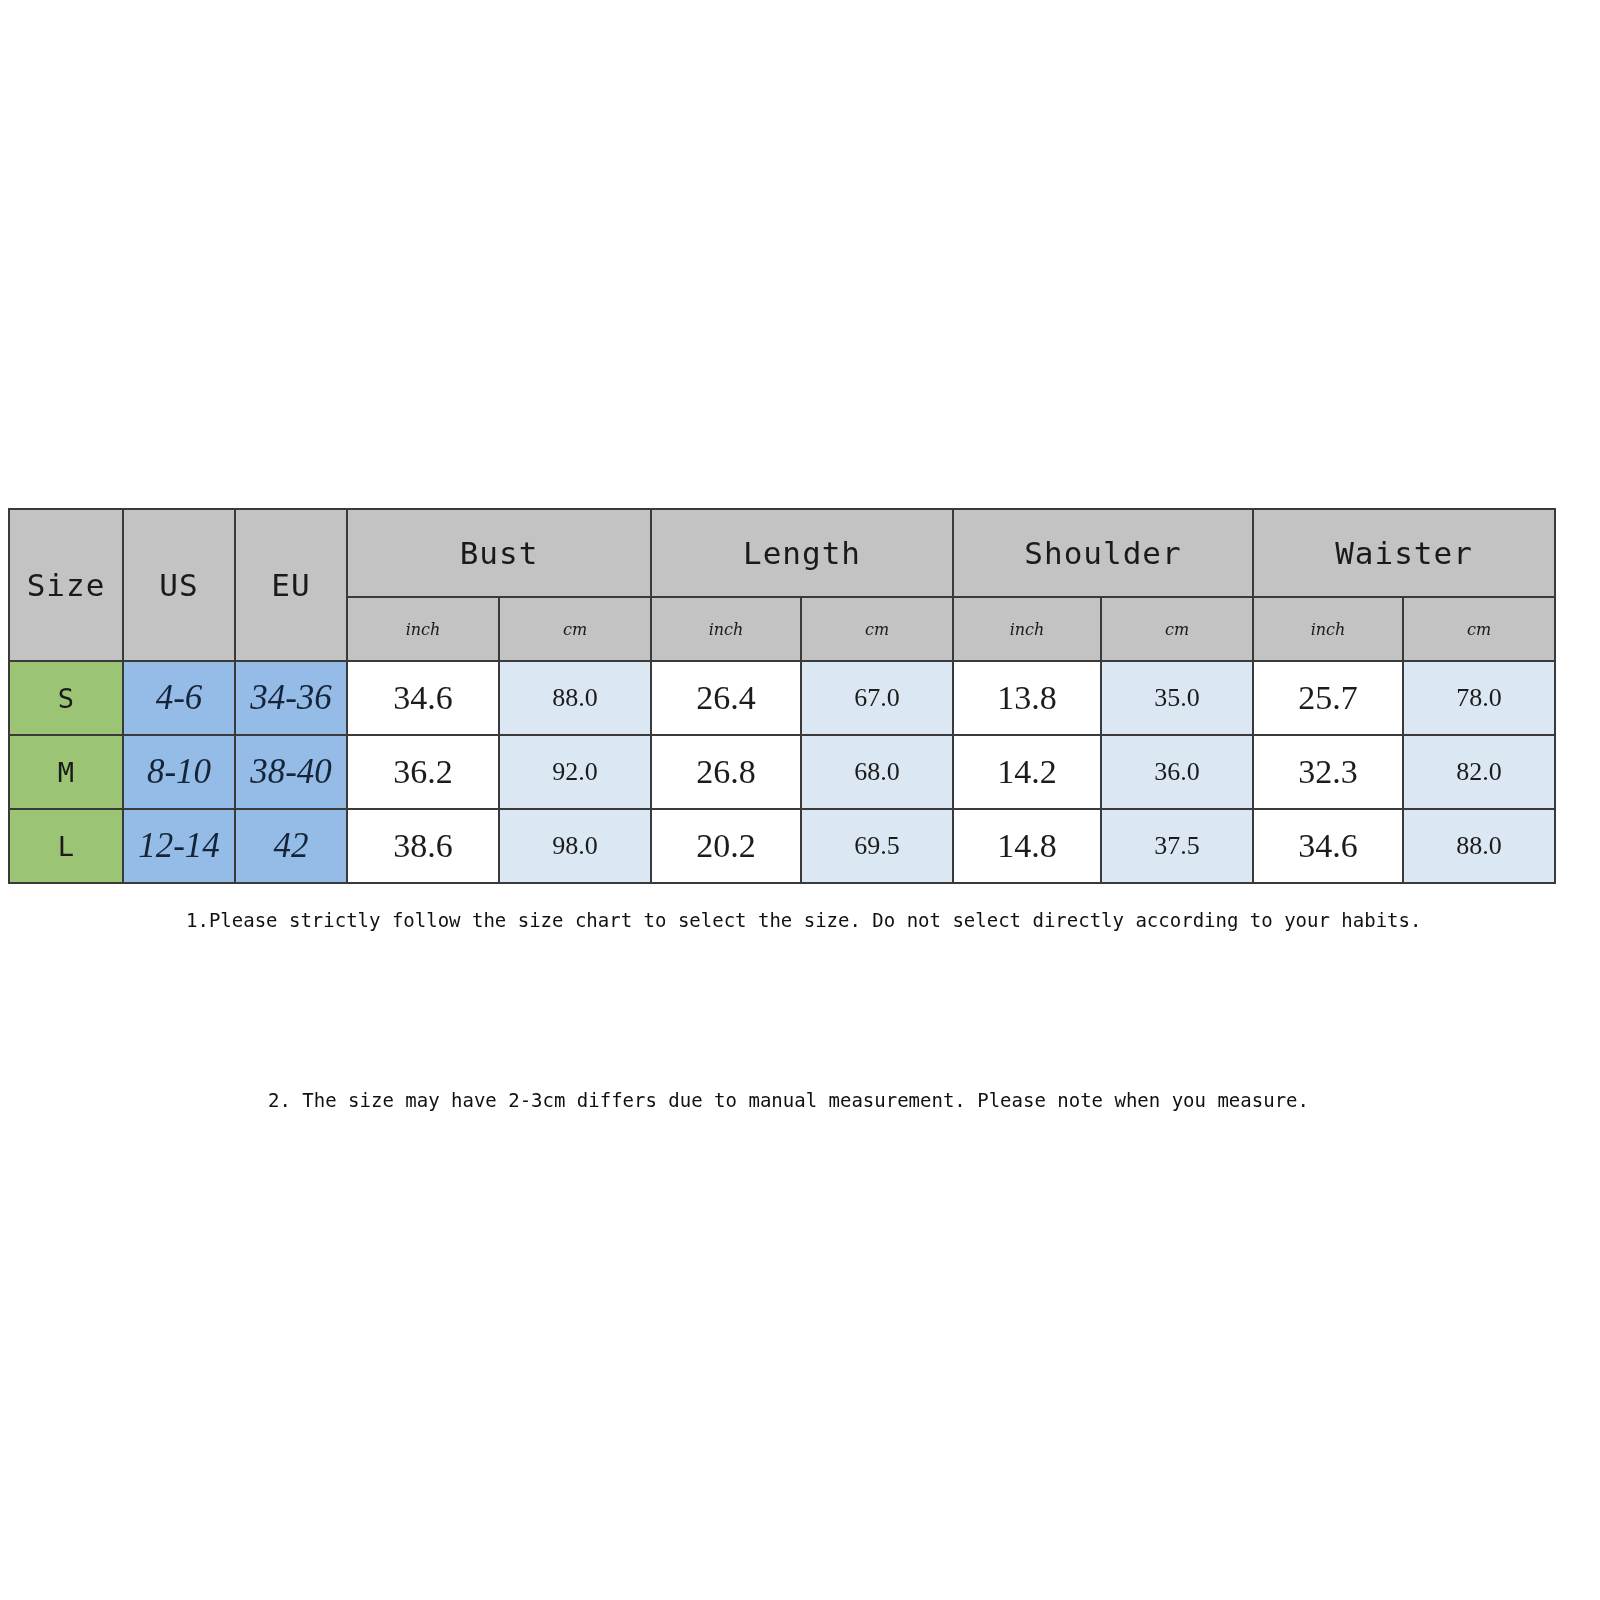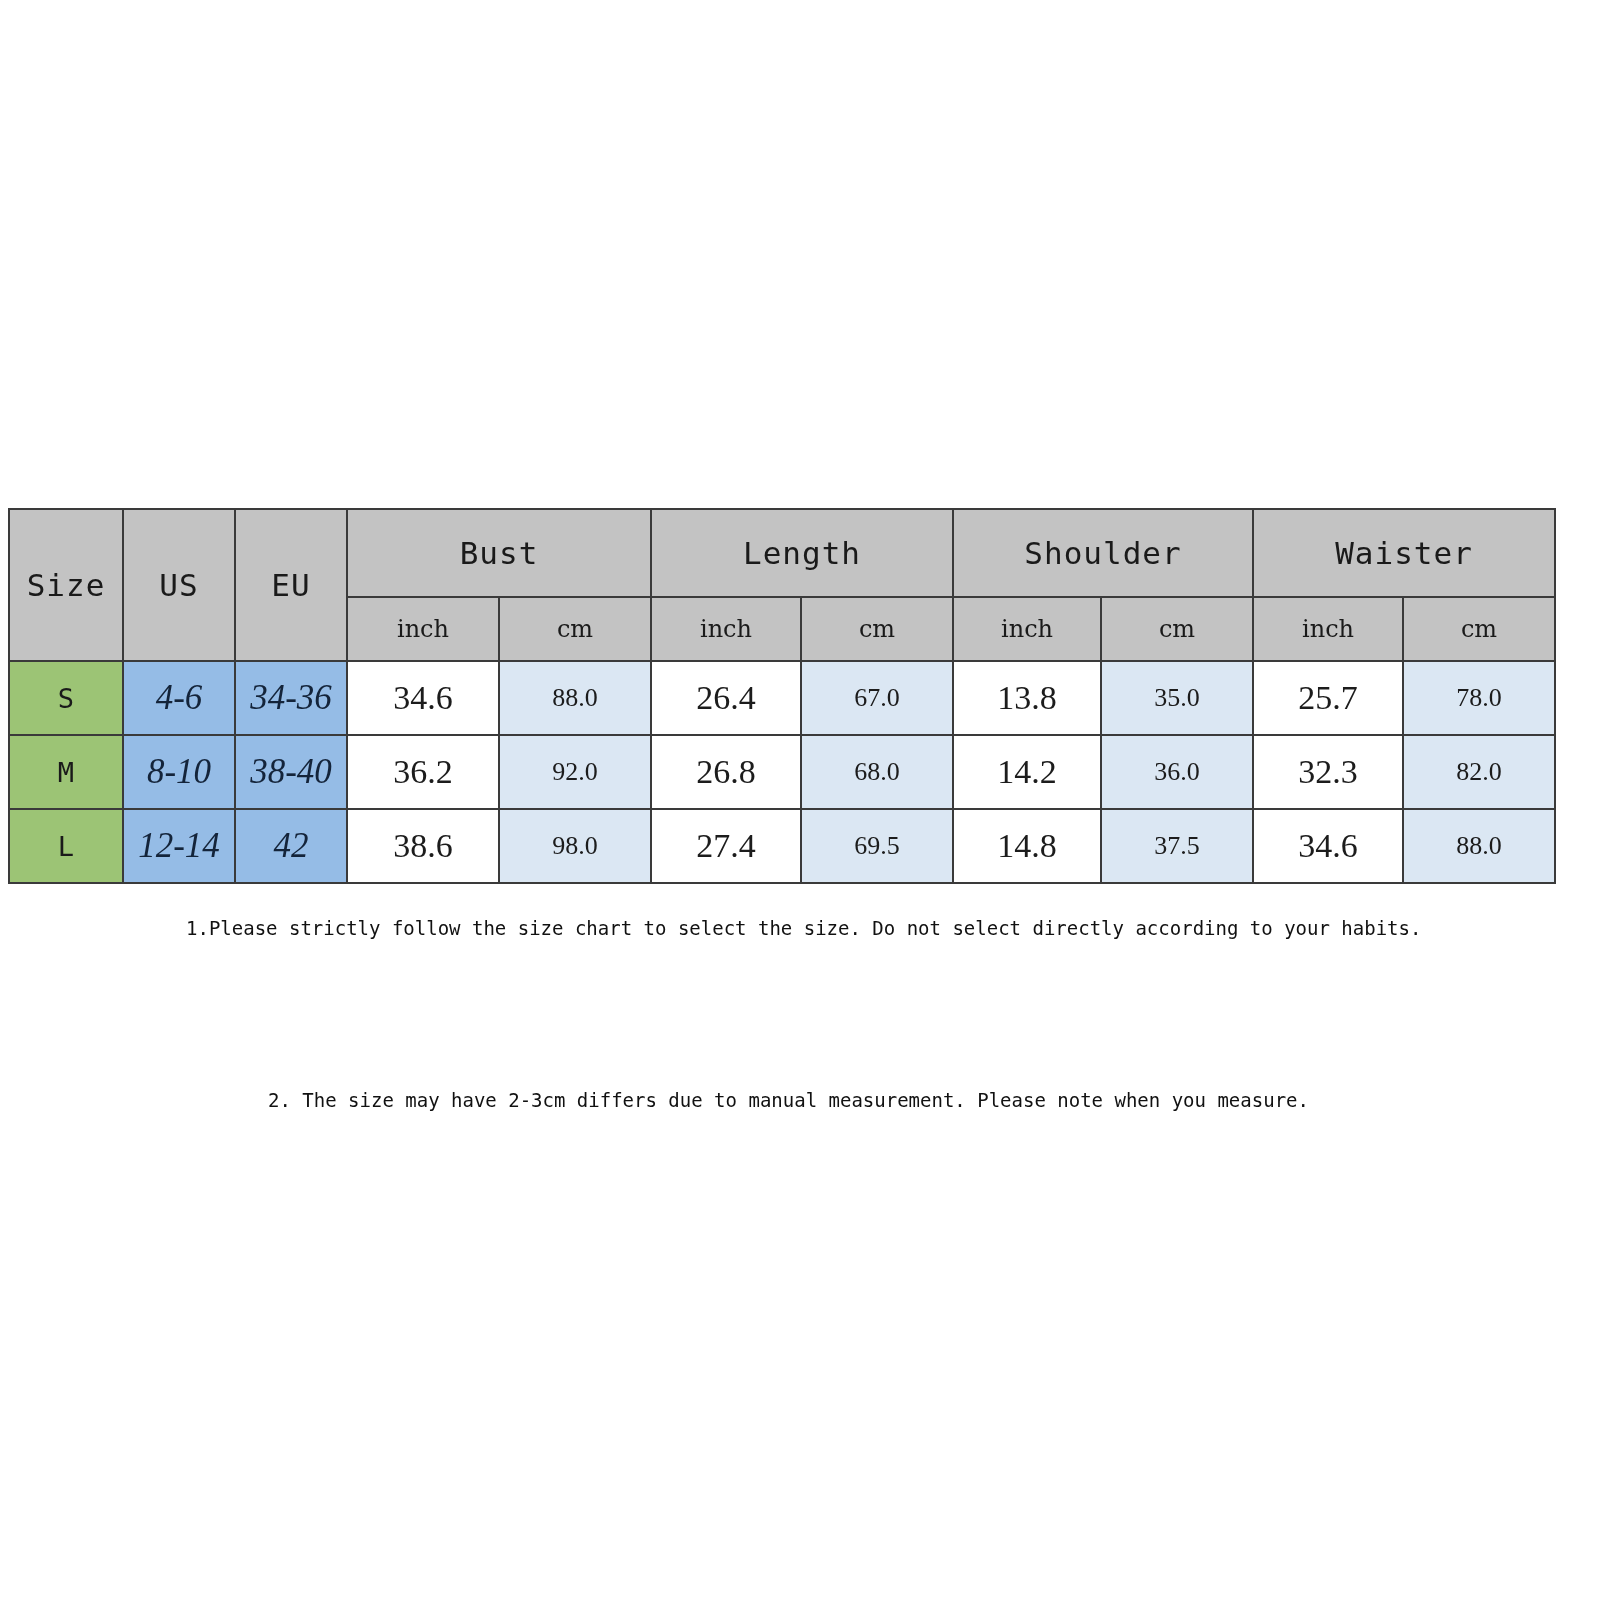--- a/index.html
+++ b/index.html
@@ -53,21 +53,22 @@
     font-family: "DejaVu Sans Mono", "Liberation Mono", monospace;
     font-size: 31px;
     letter-spacing: 1px;
     height: 86px;
     margin-top: 48px;
   }
   .hdr-unit {
     background: #c3c3c3;
     color: #1a1a1a;
     font-family: "DejaVu Serif", "Liberation Serif", serif;
-    font-size: 24px;
+    font-style: italic;
+    font-size: 16px;
     height: 62px;
   }
 
   
   tbody tr { height: 74px; }
 
   td.c-size {
     background: #9cc475;
     font-family: "DejaVu Sans Mono", "Liberation Mono", monospace;
     font-size: 27px;
@@ -96,21 +97,21 @@
 
   
   .note {
     position: absolute;
     font-family: "DejaVu Sans Mono", "Liberation Mono", monospace;
     font-size: 19px;
     color: #111111;
     white-space: nowrap;
     letter-spacing: 0px;
   }
-  #note-1 { left: 186px; top: 909px; margin-top: 8px; }
+  #note-1 { left: 186px; top: 909px; }
   #note-2 { left: 268px; top: 1053px; margin-top: 36px; }
 </style>
 </head>
 <body>
 
 <div id="chart-wrap">
   <table class="size-table">
     <colgroup>
       <col style="width:114px">
       <col style="width:112px">
@@ -171,21 +172,21 @@
         <td class="c-cm">36.0</td>
         <td class="c-inch">32.3</td>
         <td class="c-cm">82.0</td>
       </tr>
       <tr>
         <td class="c-size">L</td>
         <td class="c-us">12-14</td>
         <td class="c-eu">42</td>
         <td class="c-inch">38.6</td>
         <td class="c-cm">98.0</td>
-        <td class="c-inch">27.4</td>
+        <td class="c-inch">20.2</td>
         <td class="c-cm">69.5</td>
         <td class="c-inch">14.8</td>
         <td class="c-cm">37.5</td>
         <td class="c-inch">34.6</td>
         <td class="c-cm">88.0</td>
       </tr>
     </tbody>
   </table>
 </div>
 

